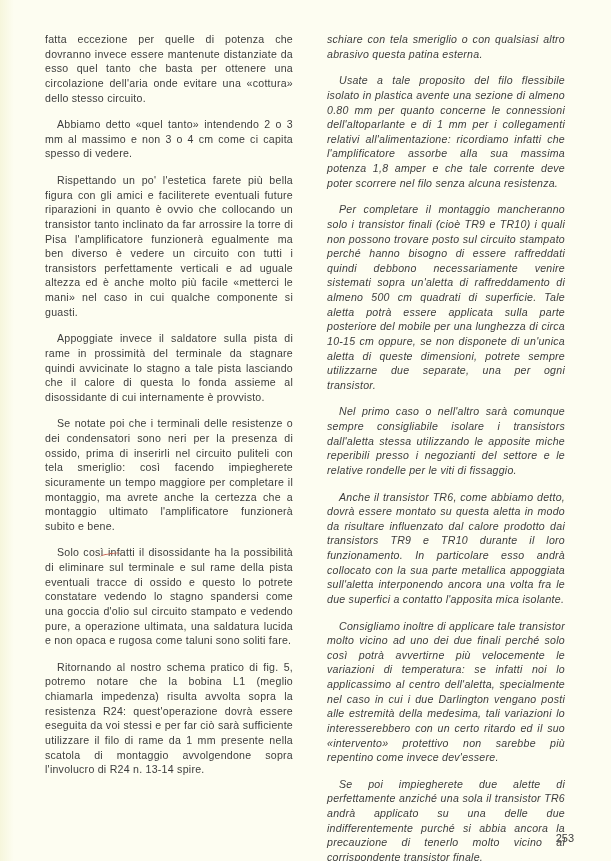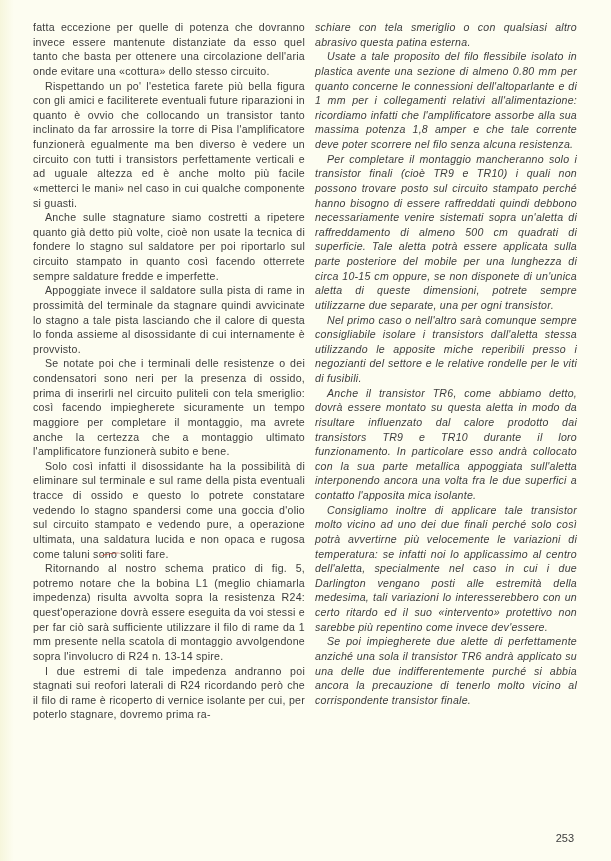--- a/index.html
+++ b/index.html
@@ -15,54 +15,53 @@
       background: linear-gradient(to right, #f6f6dc, #fdfdf1);
     }
     .col {
       position: absolute; top: 20px;
       font-size: 10.6px; line-height: 14.62px;
       letter-spacing: 0.25px;
       text-align: justify;
     }
     .col-left { left: 33px; width: 272px; }
     .col-right { left: 315px; width: 262px; top: 20px; font-style: italic; }
-    .col p { margin: 0; text-indent: 0; }
+    .col p { margin: 12px; text-indent: 0; }
     .col p.indent { text-indent: 12px; }
     .col p + p { margin-top: 0; }
     .page-number {
       position: absolute; right: 37px; top: 832px;
       font-size: 11px; color: #3c3c3c; text-align: right;
     }
     .pen-mark {
       position: absolute; left: 100px; top: 553px; width: 22px; height: 4px;
       border-top: 1.5px solid #c8584a; transform: rotate(-8deg);
       border-radius: 50%;
     }
   </style>
 </head>
 <body>
 
 <div class="left-edge"></div>
 
 <div class="col col-left">
   <p>fatta eccezione per quelle di potenza che dovranno invece essere mantenute distanziate da esso quel tanto che basta per ottenere una circolazione dell'aria onde evitare una «cottura» dello stesso circuito.</p>
+  <p class="indent">Abbiamo detto «quel tanto» intendendo 2 o 3 mm al massimo e non 3 o 4 cm come ci capita spesso di vedere.</p>
   <p class="indent">Rispettando un po' l'estetica farete più bella figura con gli amici e faciliterete eventuali future riparazioni in quanto è ovvio che collocando un transistor tanto inclinato da far arrossire la torre di Pisa l'amplificatore funzionerà egualmente ma ben diverso è vedere un circuito con tutti i transistors perfettamente verticali e ad uguale altezza ed è anche molto più facile «metterci le mani» nel caso in cui qualche componente si guasti.</p>
-  <p class="indent">Anche sulle stagnature siamo costretti a ripetere quanto già detto più volte, cioè non usate la tecnica di fondere lo stagno sul saldatore per poi riportarlo sul circuito stampato in quanto così facendo otterrete sempre saldature fredde e imperfette.</p>
   <p class="indent">Appoggiate invece il saldatore sulla pista di rame in prossimità del terminale da stagnare quindi avvicinate lo stagno a tale pista lasciando che il calore di questa lo fonda assieme al disossidante di cui internamente è provvisto.</p>
   <p class="indent">Se notate poi che i terminali delle resistenze o dei condensatori sono neri per la presenza di ossido, prima di inserirli nel circuito puliteli con tela smeriglio: così facendo impiegherete sicuramente un tempo maggiore per completare il montaggio, ma avrete anche la certezza che a montaggio ultimato l'amplificatore funzionerà subito e bene.</p>
   <p class="indent">Solo così infatti il disossidante ha la possibilità di eliminare sul terminale e sul rame della pista eventuali tracce di ossido e questo lo potrete constatare vedendo lo stagno spandersi come una goccia d'olio sul circuito stampato e vedendo pure, a operazione ultimata, una saldatura lucida e non opaca e rugosa come taluni sono soliti fare.</p>
   <p class="indent">Ritornando al nostro schema pratico di fig. 5, potremo notare che la bobina L1 (meglio chiamarla impedenza) risulta avvolta sopra la resistenza R24: quest'operazione dovrà essere eseguita da voi stessi e per far ciò sarà sufficiente utilizzare il filo di rame da 1 mm presente nella scatola di montaggio avvolgendone sopra l'involucro di R24 n. 13-14 spire.</p>
-  <p class="indent">I due estremi di tale impedenza andranno poi stagnati sui reofori laterali di R24 ricordando però che il filo di rame è ricoperto di vernice isolante per cui, per poterlo stagnare, dovremo prima ra-</p>
 </div>
 
 <div class="pen-mark"></div>
 
 <div class="col col-right">
   <p>schiare con tela smeriglio o con qualsiasi altro abrasivo questa patina esterna.</p>
   <p class="indent">Usate a tale proposito del filo flessibile isolato in plastica avente una sezione di almeno 0.80 mm per quanto concerne le connessioni dell'altoparlante e di 1 mm per i collegamenti relativi all'alimentazione: ricordiamo infatti che l'amplificatore assorbe alla sua massima potenza 1,8 amper e che tale corrente deve poter scorrere nel filo senza alcuna resistenza.</p>
   <p class="indent">Per completare il montaggio mancheranno solo i transistor finali (cioè TR9 e TR10) i quali non possono trovare posto sul circuito stampato perché hanno bisogno di essere raffreddati quindi debbono necessariamente venire sistemati sopra un'aletta di raffreddamento di almeno 500 cm quadrati di superficie. Tale aletta potrà essere applicata sulla parte posteriore del mobile per una lunghezza di circa 10-15 cm oppure, se non disponete di un'unica aletta di queste dimensioni, potrete sempre utilizzarne due separate, una per ogni transistor.</p>
-  <p class="indent">Nel primo caso o nell'altro sarà comunque sempre consigliabile isolare i transistors dall'aletta stessa utilizzando le apposite miche reperibili presso i negozianti del settore e le relative rondelle per le viti di fusibili.</p>
+  <p class="indent">Nel primo caso o nell'altro sarà comunque sempre consigliabile isolare i transistors dall'aletta stessa utilizzando le apposite miche reperibili presso i negozianti del settore e le relative rondelle per le viti di fissaggio.</p>
   <p class="indent">Anche il transistor TR6, come abbiamo detto, dovrà essere montato su questa aletta in modo da risultare influenzato dal calore prodotto dai transistors TR9 e TR10 durante il loro funzionamento. In particolare esso andrà collocato con la sua parte metallica appoggiata sull'aletta interponendo ancora una volta fra le due superfici a contatto l'apposita mica isolante.</p>
   <p class="indent">Consigliamo inoltre di applicare tale transistor molto vicino ad uno dei due finali perché solo così potrà avvertirne più velocemente le variazioni di temperatura: se infatti noi lo applicassimo al centro dell'aletta, specialmente nel caso in cui i due Darlington vengano posti alle estremità della medesima, tali variazioni lo interesserebbero con un certo ritardo ed il suo «intervento» protettivo non sarebbe più repentino come invece dev'essere.</p>
   <p class="indent">Se poi impiegherete due alette di perfettamente anziché una sola il transistor TR6 andrà applicato su una delle due indifferentemente purché si abbia ancora la precauzione di tenerlo molto vicino al corrispondente transistor finale.</p>
 </div>
 
 <div class="page-number">253</div>
 
 </body></html>

